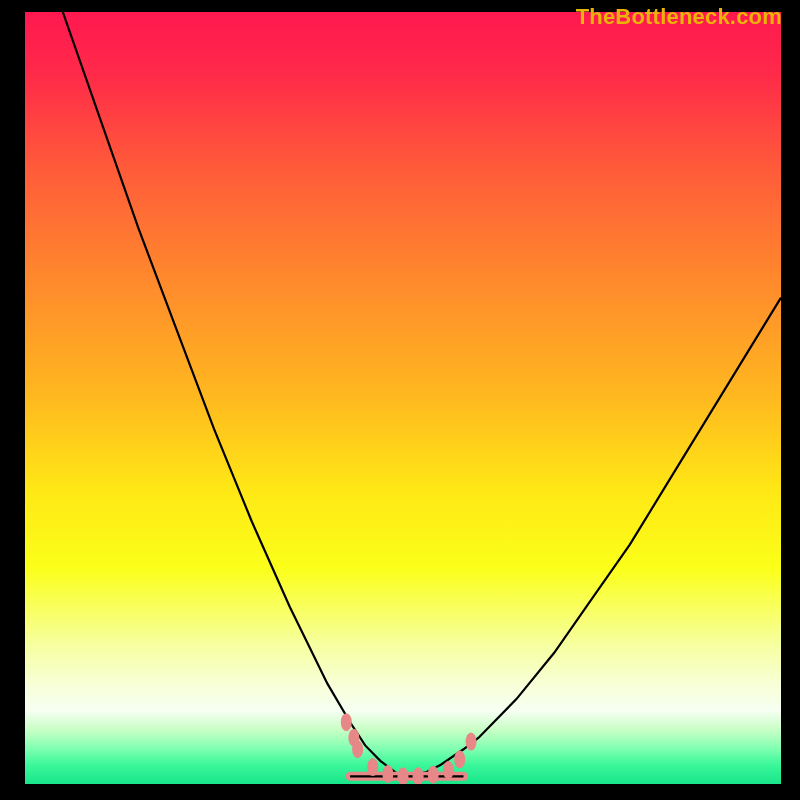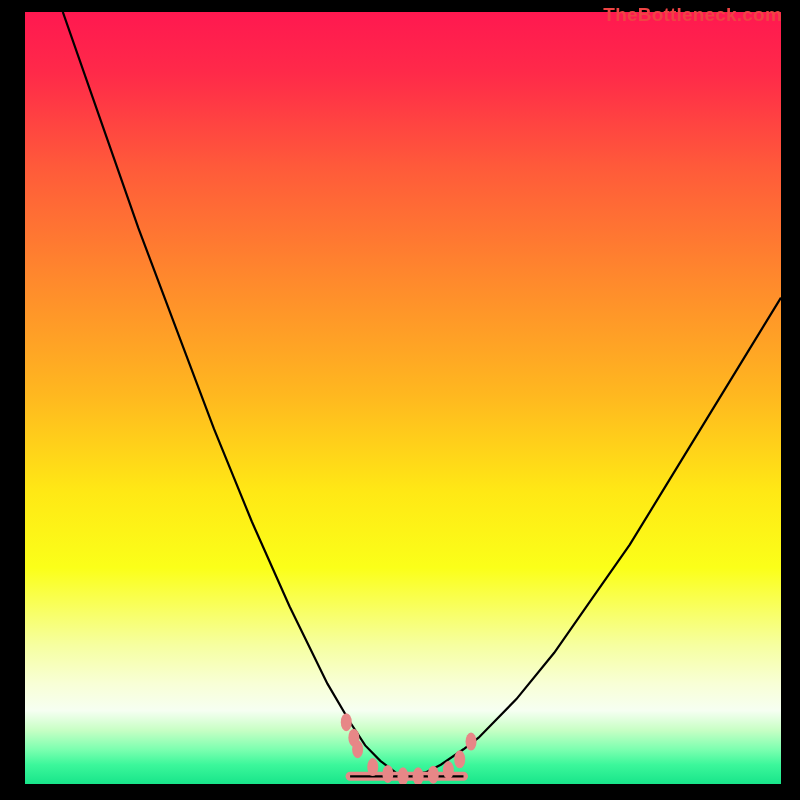--- a/index.html
+++ b/index.html
@@ -29,22 +29,22 @@
   svg.curves {
     position: absolute;
     inset: 0;
     width: 100%;
     height: 100%;
   }
   .watermark {
     position: absolute;
     top: 4px;
     right: 18px;
-    color: #ef4444;
-    font-size: 19px;
+    color: #eab308;
+    font-size: 22px;
     font-weight: 600;
     letter-spacing: 0.2px;
   }
 </style>
 </head>
 <body>
 
 <div class="frame">
   <div class="plot" style="left: 25px; top: 12px; width: 756px; height: 772px;">
     <div class="gradient" style="background: linear-gradient(rgb(255, 24, 80) 0%, rgb(255, 42, 73) 8%, rgb(255, 90, 58) 20%, rgb(255, 138, 44) 35%, rgb(255, 185, 31) 50%, rgb(255, 232, 21) 62%, rgb(251, 255, 25) 72%, rgb(246, 255, 160) 82%, rgb(248, 255, 214) 87%, rgb(246, 255, 242) 90.5%, rgb(200, 255, 197) 93%, rgb(125, 255, 176) 95.5%, rgb(60, 247, 155) 97.5%, rgb(24, 229, 138) 100%);"></div>

